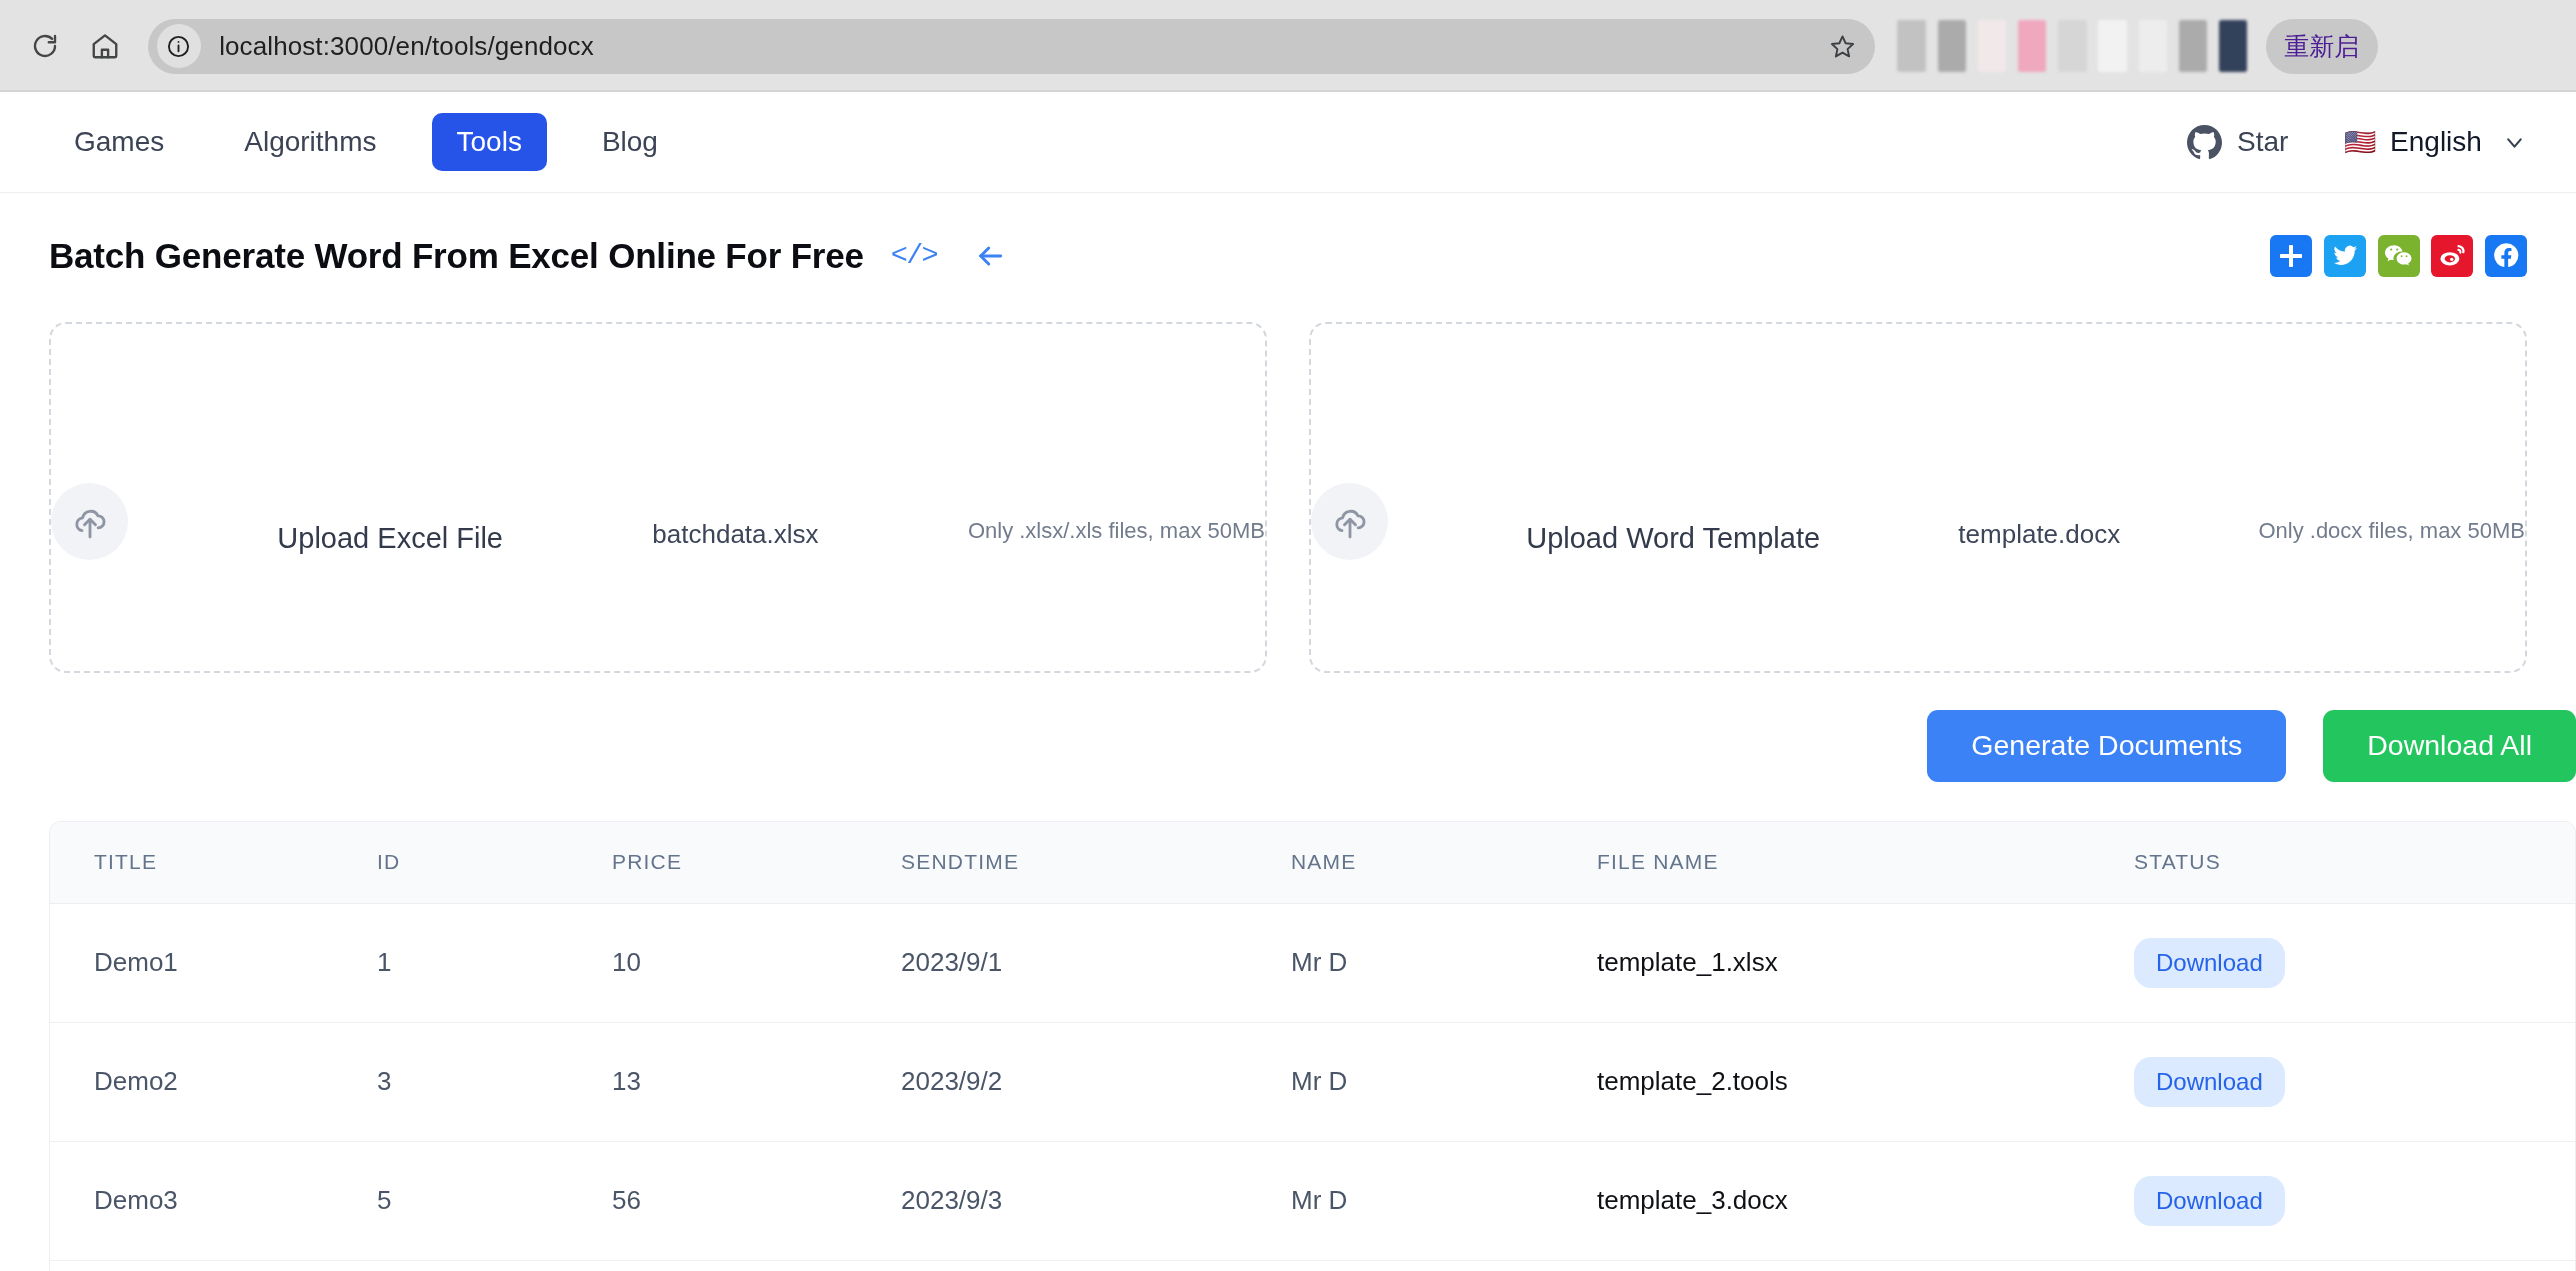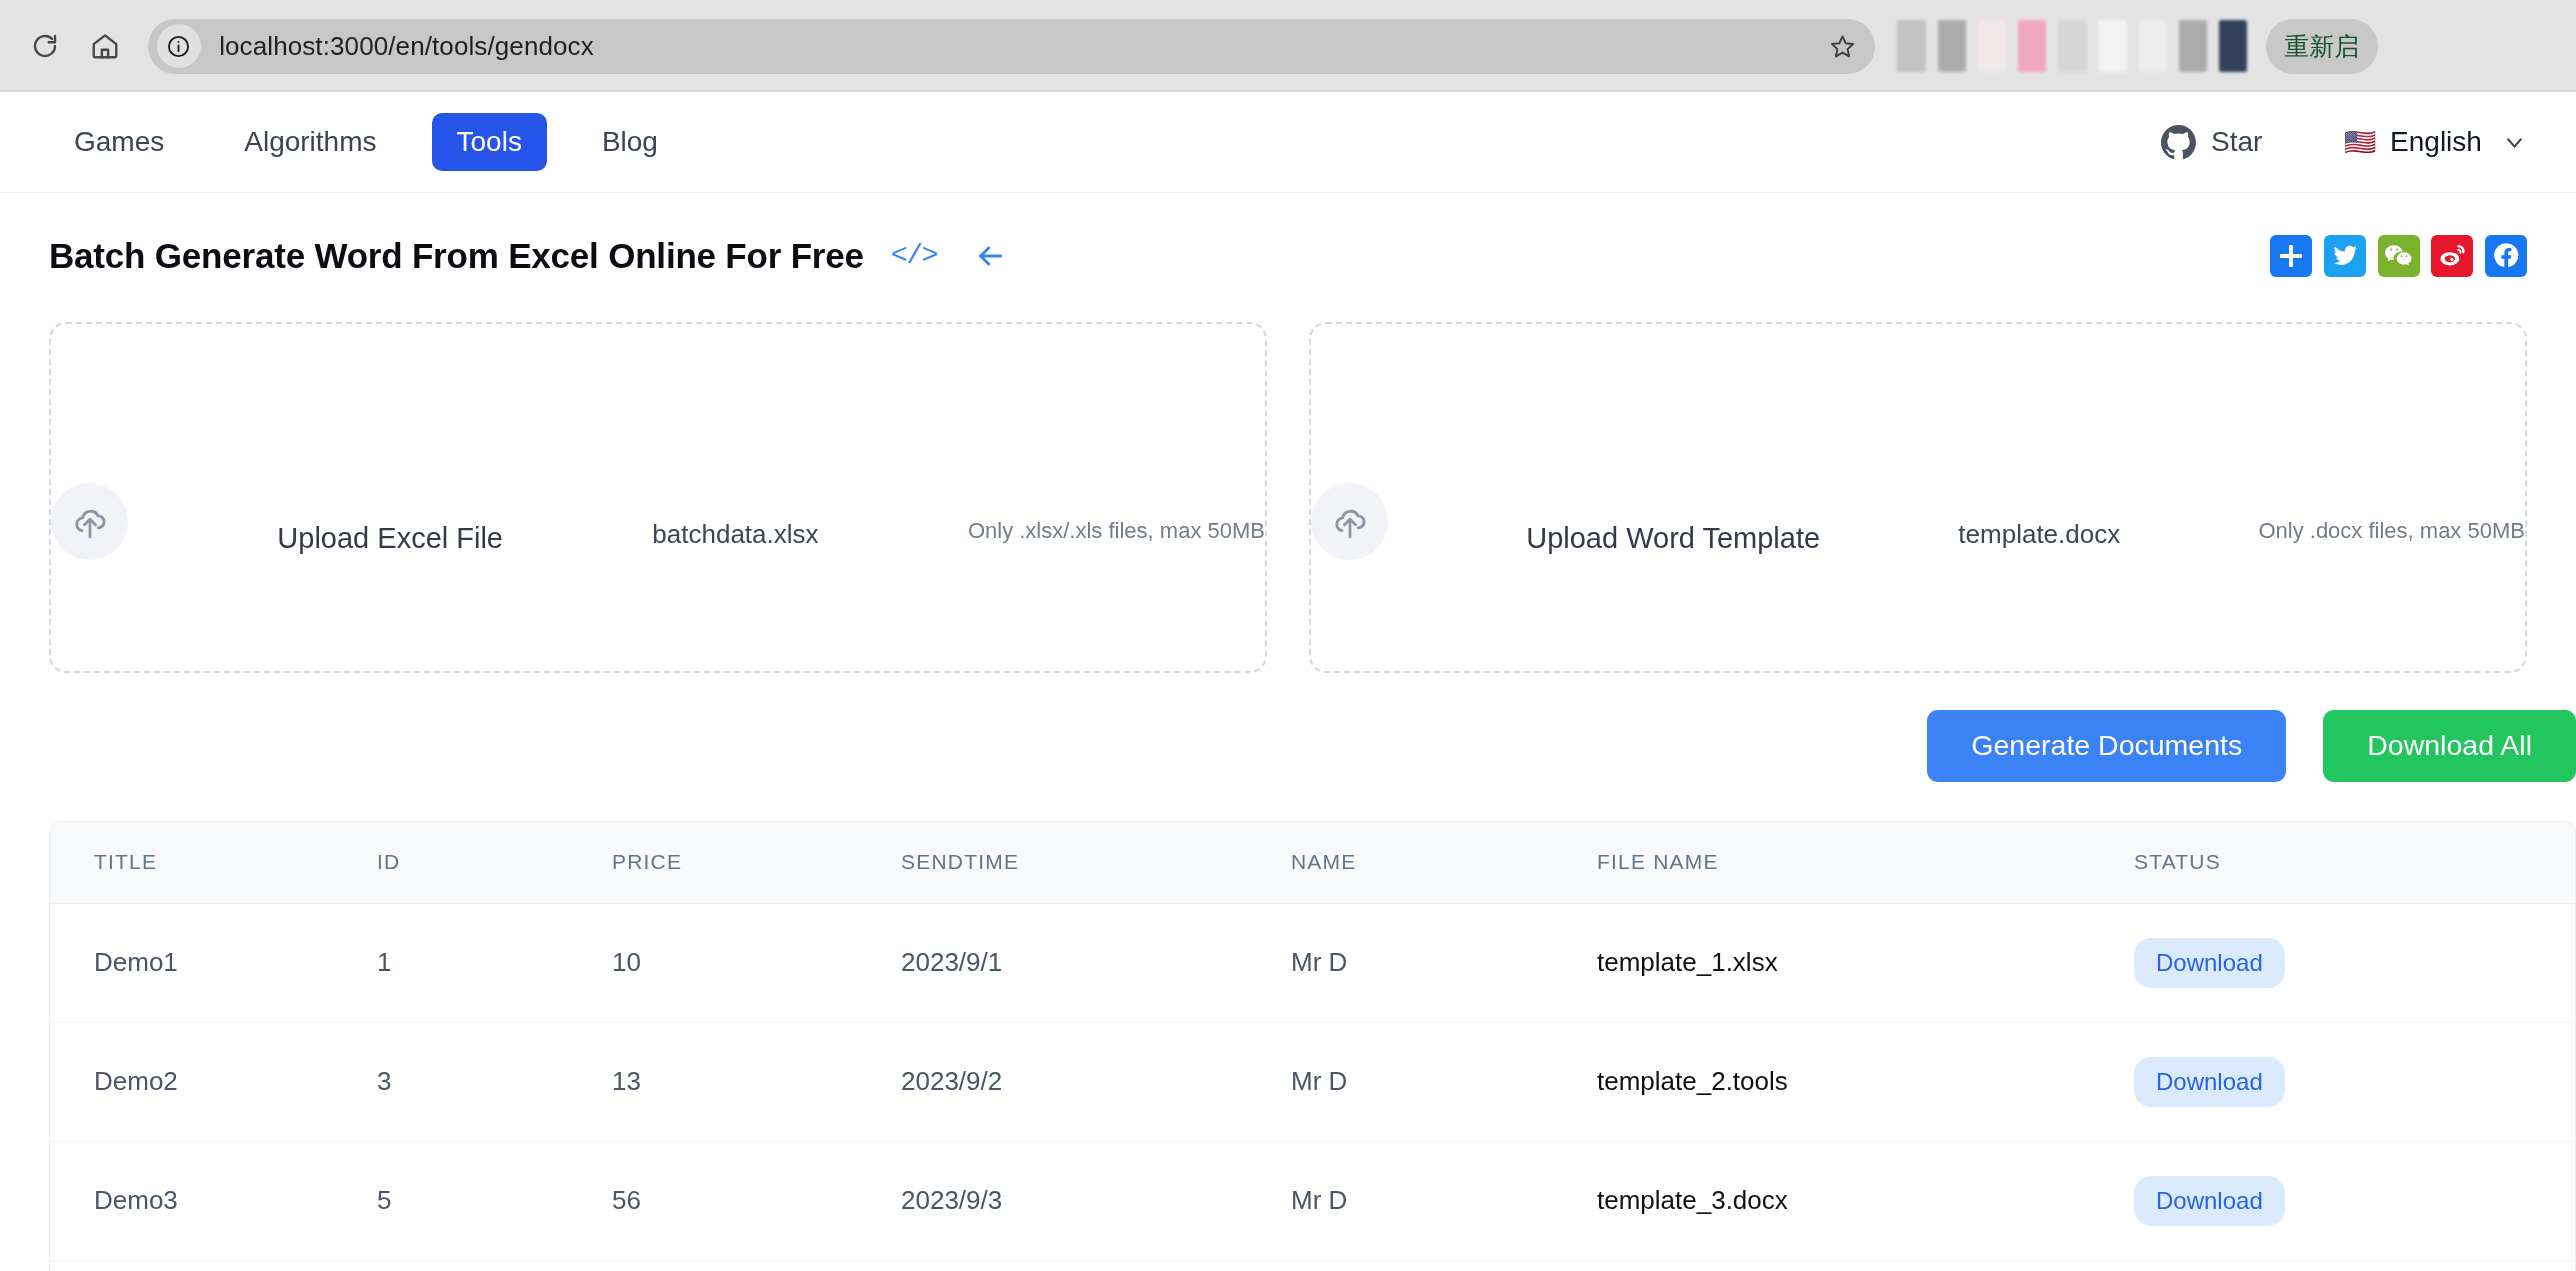--- a/index.html
+++ b/index.html
@@ -82,21 +82,21 @@
 
   .chrome-cn-btn {
     flex: 0 0 auto;
     margin-left: 18.4px;
     height: 55px;
     background: #c8c8c8;
     border-radius: 28px;
     display: flex; align-items: center;
     padding: 0 18.4px;
     font-size: 25px;
-    color: #14532d;
+    color: #4c1d95;
     white-space: nowrap;
     overflow: hidden;
   }
 
   .chrome-underline {
     position: absolute;
     left: 0; right: 0; bottom: 0;
     height: 2.5px;
     background: #d4d4d4;
   }
@@ -119,21 +119,21 @@
     white-space: nowrap;
     margin-right: 30px;
   }
   .nav-item.active {
     background: #2654e8;
     color: #ffffff;
     font-weight: 400;
   }
   .nav-spacer { flex: 1 1 auto; }
   .nav-right { display: flex; align-items: center; gap: 0; }
-  .gh-star { display: flex; align-items: center; gap: 15px; margin-right: 82px; }
+  .gh-star { display: flex; align-items: center; gap: 15px; margin-right: 56px; }
   .gh-star svg { width: 35px; height: 35px; display: block; color: #4a5263; }
   .gh-star-label { font-size: 28px; color: #3b4354; }
   .lang-picker { display: flex; align-items: center; gap: 13.4px; }
   .flag-emoji { font-size: 26px; line-height: 1; }
   .lang-label { font-size: 28px; color: #111827; }
   .chev { width: 25px; height: 25px; display:block; color:#374151; margin-left: 6.7px;}
 
   
   .page { padding: 0 49px; }
 

